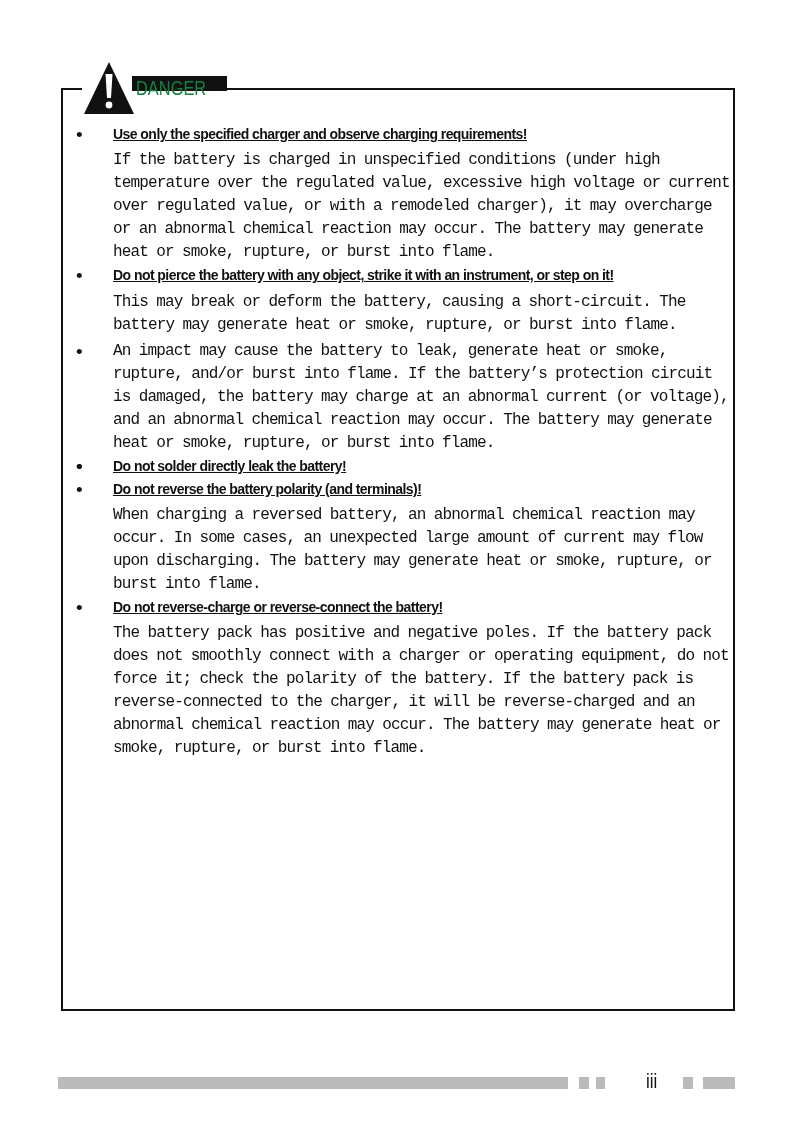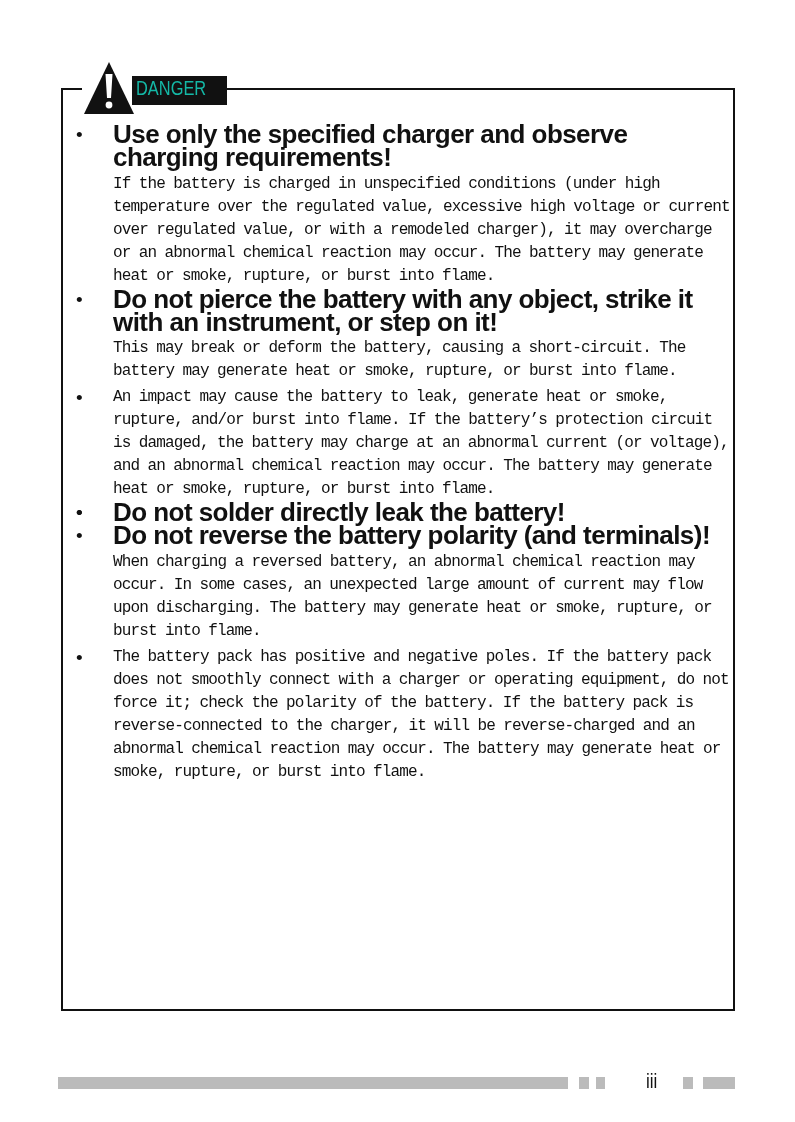--- a/index.html
+++ b/index.html
@@ -3,30 +3,30 @@
   <meta charset="utf-8">
   <style>
     html, body { margin: 0; padding: 0; background: #ffffff; }
     body { width: 795px; height: 1122px; position: relative; overflow: hidden;
            font-family: "Liberation Sans", sans-serif; color: #111; }
 
     .box { position: absolute; left: 61px; top: 88px; width: 670px; height: 919px;
            border: 2px solid #111; box-sizing: content-box; }
     .warn-icon { position: absolute; left: 82px; top: 60px; width: 54px; height: 56px; background:#fff; }
     .warn-icon svg { display: block; }
-    .danger-label { position: absolute; left: 132px; top: 76px; height: 29px; padding: 0 5px 0 4px;
-                    background: #111; color: #14b8a6; font-size: 20px; line-height: 25px;
+    .danger-label { position: absolute; left: 132px; top: 76px; height: 15px; padding: 0 5px 0 4px;
+                    background: #111; color: #15803d; font-size: 20px; line-height: 25px;
                     transform-origin: left center; }
     .danger-label span { display: inline-block; transform: scaleX(0.82); transform-origin: left center; }
 
     .list { position: absolute; left: 72px; top: 123px; width: 660px; margin: 0; padding: 0; list-style: none; }
     .item { position: relative; padding-left: 41px; margin: 0; }
     .bullet { position: absolute; left: 4px; top: 0; font-size: 19px; line-height: 23px; }
-    .head { font-weight: bold; font-size: 26px; line-height: 23.3px; margin: 0;
-            letter-spacing: -0.55px; }
+    .head { font-weight: bold; font-size: 14px; line-height: 23.3px; margin: 0;
+            letter-spacing: -0.55px; text-decoration: underline; }
     .body { font-size: 16px; line-height: 23px; margin: 3px 0 0 0;
             letter-spacing: -0.85px; word-spacing: -0.5px; font-family: Liberation Mono, monospace; }
     .item + .item { margin-top: 0px; }
 
     .footer-bar { position: absolute; top: 1077px; height: 12px; background: #bbbbbb; }
     .page-num { position: absolute; left: 646px; top: 1069px; font-size: 20px; line-height: 24px;
                 color: #111; transform: scaleX(0.85); transform-origin: left top; }
   </style>
 </head>
 <body>
@@ -67,20 +67,21 @@
     <span class="bullet">•</span>
     <p class="head">Do not solder directly leak the battery!</p>
   </li>
   <li class="item">
     <span class="bullet">•</span>
     <p class="head">Do not reverse the battery polarity (and terminals)!</p>
     <p class="body">When charging a reversed battery, an abnormal chemical reaction may occur.  In some cases, an unexpected large amount of current may flow upon discharging.  The battery may generate heat or smoke, rupture, or burst into flame.</p>
   </li>
   <li class="item">
     <span class="bullet">•</span>
+    <p class="head">Do not reverse-charge or reverse-connect the battery!</p>
     <p class="body">The battery pack has positive and negative poles.  If the battery pack does not smoothly connect with a charger or operating equipment, do not force it; check the polarity of the battery.  If the battery pack is reverse-connected to the charger, it will be reverse-charged and an abnormal chemical reaction may occur.  The battery may generate heat or smoke, rupture, or burst into flame.</p>
   </li>
 </ul>
 
 <div class="footer-bar" style="left: 58px; width: 510px; background: rgb(187, 187, 187);"></div>
 <div class="footer-bar" style="left: 579px; width: 10px; background: rgb(187, 187, 187);"></div>
 <div class="footer-bar" style="left: 596px; width: 9px; background: rgb(187, 187, 187);"></div>
 <div class="page-num">iii</div>
 <div class="footer-bar" style="left: 683px; width: 10px; background: rgb(187, 187, 187);"></div>
 <div class="footer-bar" style="left: 703px; width: 32px; background: rgb(187, 187, 187);"></div>

